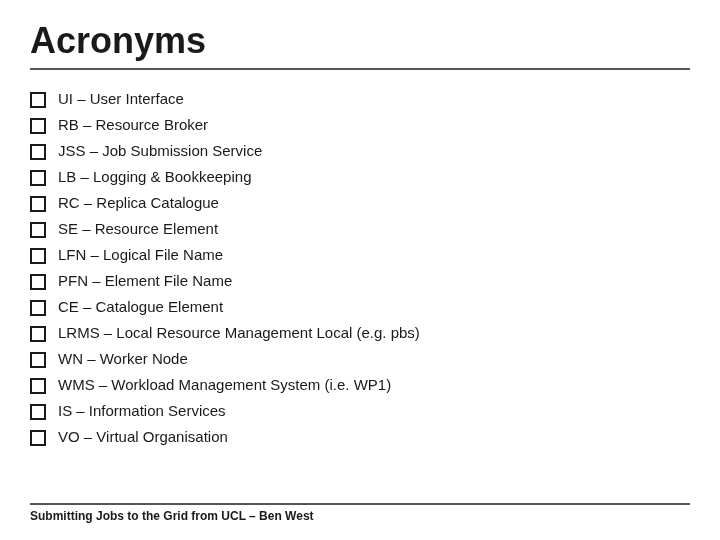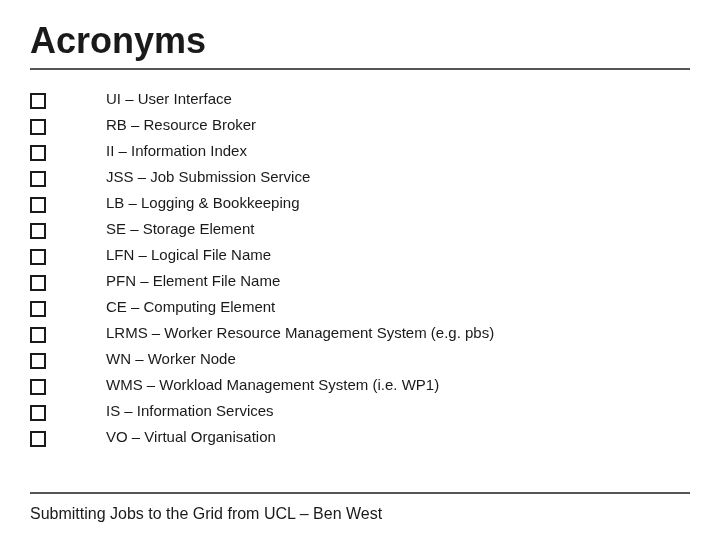--- a/index.html
+++ b/index.html
@@ -41,49 +41,48 @@
     }
 
     .acronym-list {
       list-style: none;
       padding: 0;
       margin: 0;
     }
 
     .acronym-list li {
       display: flex;
-      align-items: flex-end;
+      align-items: center;
       margin-bottom: 5px;
       font-size: 15px;
       color: #1a1a1a;
       line-height: 1.4;
-      gap: 48px;
     }
 
     .bullet {
       width: 16px;
       height: 16px;
       min-width: 16px;
       min-height: 16px;
       border: 2px solid #1a1a1a;
       margin-right: 12px;
       margin-top: 2px;
       display: inline-block;
     }
 
     .acronym-text {
       font-size: 15px;
       color: #1a1a1a;
     }
 
     .footer {
       border-top: 2px solid #555555;
-      padding-top: 11px;
-      font-size: 16px;
-      font-weight: normal;
+      padding-top: 4px;
+      font-size: 12px;
+      font-weight: bold;
       color: #1a1a1a;
     }
   </style>
 </head>
 <body>
 
 <div class="slide-container">
   <div class="title">Acronyms</div>
 
   <div class="content-area">
@@ -91,49 +90,49 @@
     <li>
           <span class="bullet"></span>
           <span class="acronym-text">UI   – User Interface</span>
         </li>
         <li>
           <span class="bullet"></span>
           <span class="acronym-text">RB  – Resource Broker</span>
         </li>
         <li>
           <span class="bullet"></span>
-          <span class="acronym-text">II – Information Index</span>
-        </li>
-        <li>
-          <span class="bullet"></span>
           <span class="acronym-text">JSS – Job Submission Service</span>
         </li>
         <li>
           <span class="bullet"></span>
           <span class="acronym-text">LB  – Logging &amp; Bookkeeping</span>
         </li>
         <li>
           <span class="bullet"></span>
-          <span class="acronym-text">SE – Storage Element</span>
+          <span class="acronym-text">RC – Replica Catalogue</span>
+        </li>
+        <li>
+          <span class="bullet"></span>
+          <span class="acronym-text">SE – Resource Element</span>
         </li>
         <li>
           <span class="bullet"></span>
           <span class="acronym-text">LFN – Logical File Name</span>
         </li>
         <li>
           <span class="bullet"></span>
           <span class="acronym-text">PFN – Element File Name</span>
         </li>
         <li>
           <span class="bullet"></span>
-          <span class="acronym-text">CE  – Computing Element</span>
+          <span class="acronym-text">CE  – Catalogue Element</span>
         </li>
         <li>
           <span class="bullet"></span>
-          <span class="acronym-text">LRMS – Worker Resource Management System (e.g. pbs)</span>
+          <span class="acronym-text">LRMS – Local Resource Management Local (e.g. pbs)</span>
         </li>
         <li>
           <span class="bullet"></span>
           <span class="acronym-text">WN – Worker Node</span>
         </li>
         <li>
           <span class="bullet"></span>
           <span class="acronym-text">WMS – Workload Management System (i.e. WP1)</span>
         </li>
         <li>

